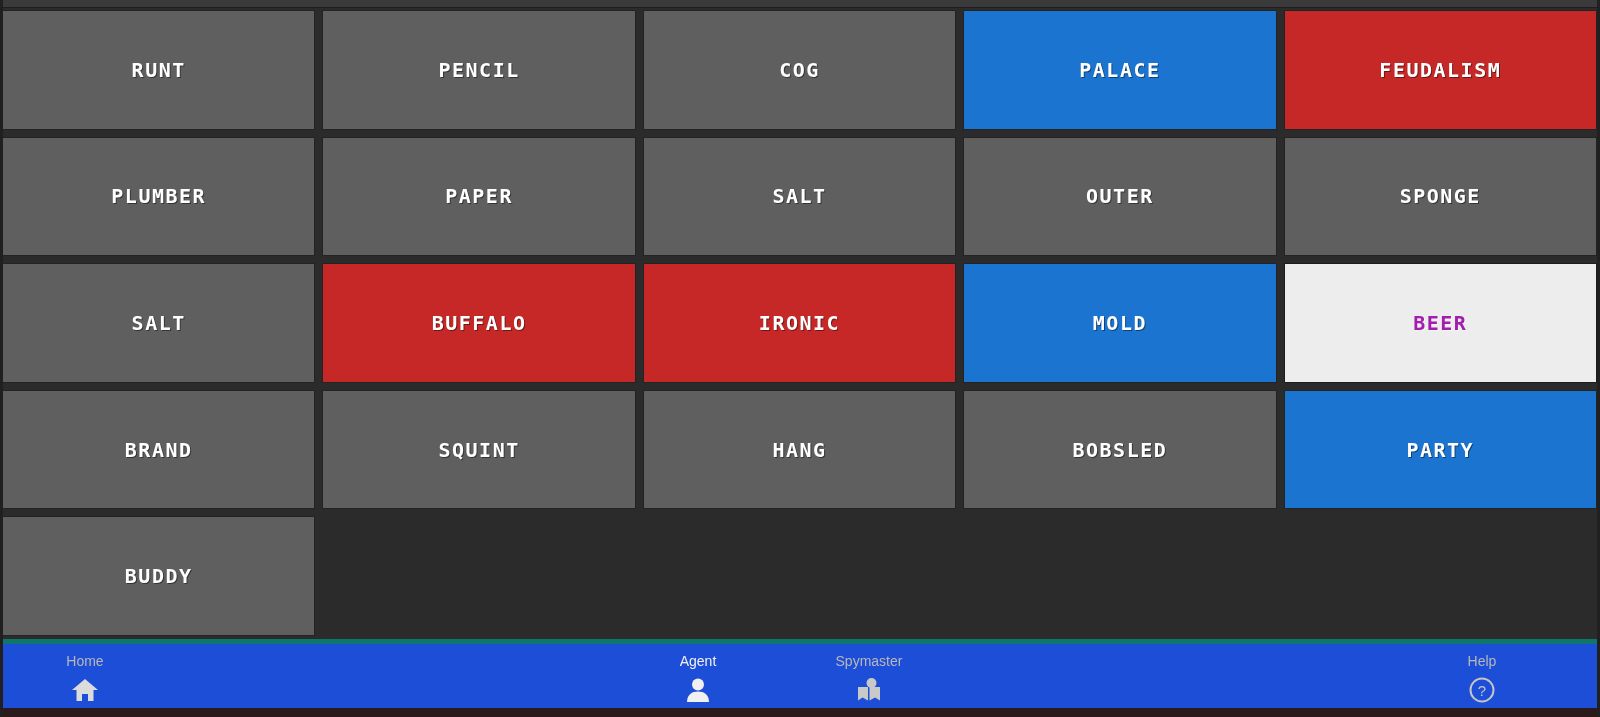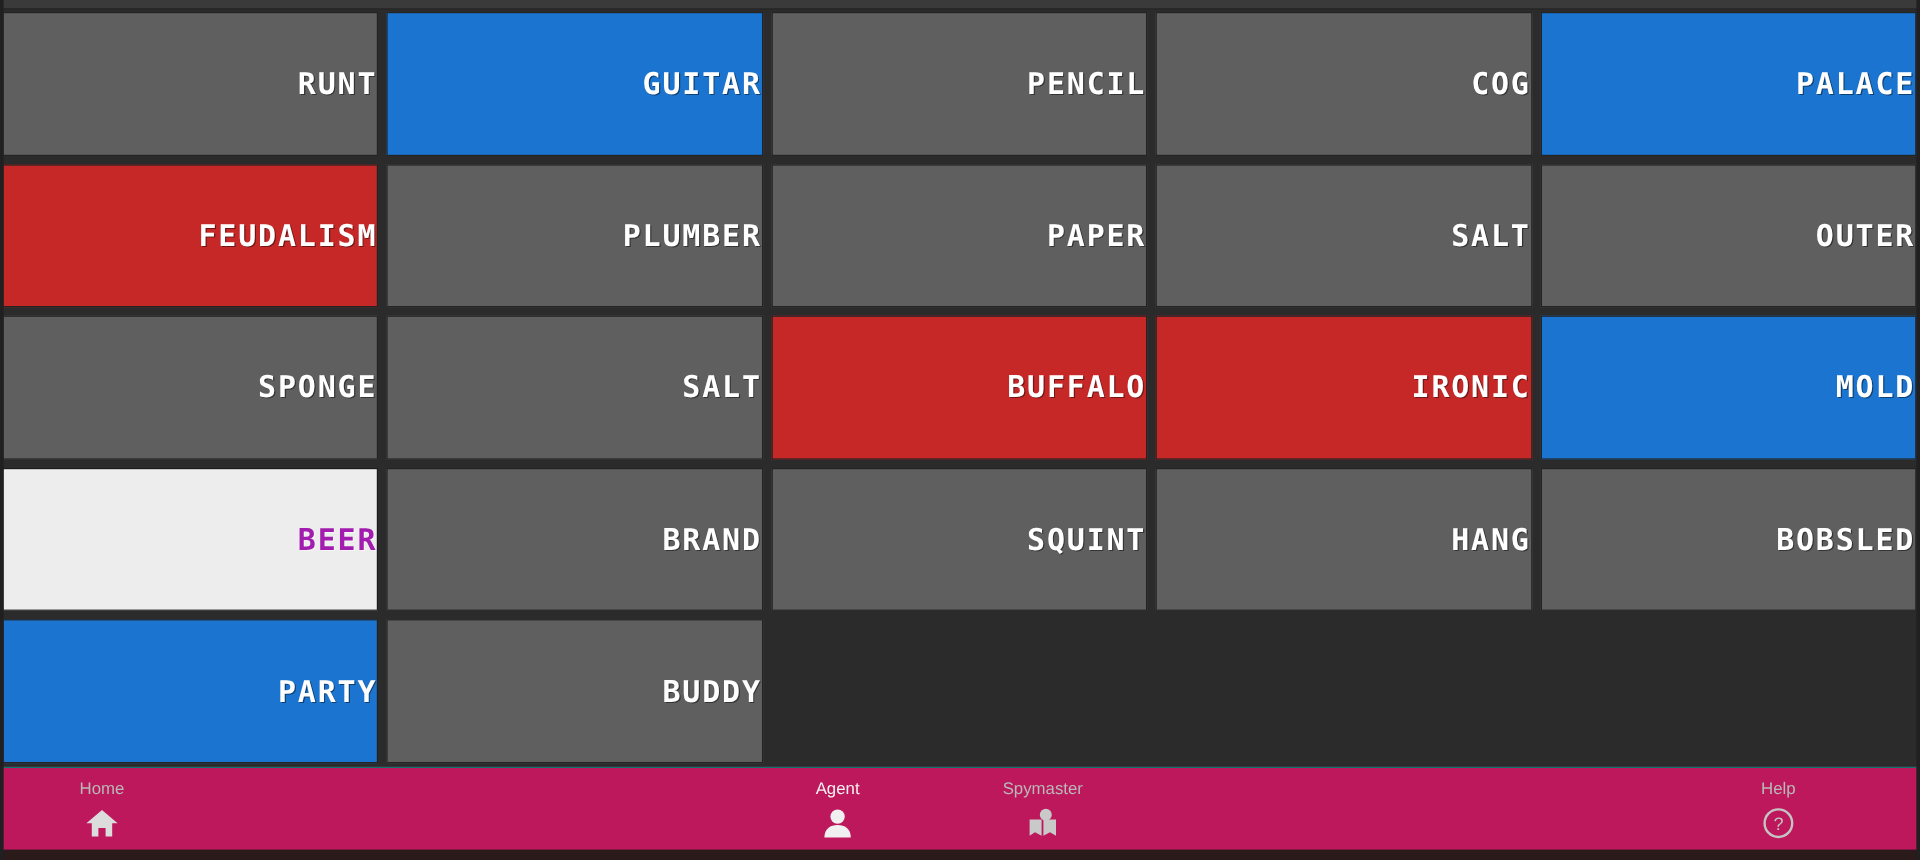--- a/index.html
+++ b/index.html
@@ -43,25 +43,25 @@
     display: grid;
     grid-template-columns: repeat(5, 1fr);
     grid-template-rows: repeat(5, 1fr);
     gap: 7px;
     padding: 2px 3px 3px 2px;
   }
 
   .card {
     display: flex;
     align-items: center;
-    justify-content: flex-end;
+    justify-content: center;
     border: 1px solid #232323;
     font-family: "DejaVu Sans Mono", "Liberation Mono", monospace;
     font-weight: bold;
-    font-size: 25px;
+    font-size: 20px;
     letter-spacing: 1.5px;
     color: #ffffff;
     text-shadow: 1px 1px 0 rgba(0,0,0,0.45);
     user-select: none;
     overflow: hidden;
     white-space: nowrap;
     text-align: center;
     cursor: pointer;
   }
 
@@ -72,22 +72,22 @@
     background: #ededed;
     color: #a21caf;
     text-shadow: 1px 1px 0 rgba(255,255,255,0.5);
     border-color: #1c1c1c;
   }
 
   
   .toolbar {
     flex: 0 0 78px;
     height: 78px;
-    background: #be185d;
-    border-top: 1px solid #0f766e;
+    background: #1d4ed8;
+    border-top: 5px solid #0f766e;
     position: relative;
   }
 
   .tb-item {
     position: absolute;
     top: 8px;
     display: flex;
     flex-direction: column;
     align-items: center;
     justify-content: flex-start;
@@ -146,23 +146,20 @@
 
 <div id="app">
 
   <div class="top-edge"></div>
 
   <div class="board-wrap">
     <div class="board" id="board">
         <div class="card neutral">
           <span>RUNT</span>
         </div>
-        <div class="card blue">
-          <span>GUITAR</span>
-        </div>
         <div class="card neutral">
           <span>PENCIL</span>
         </div>
         <div class="card neutral">
           <span>COG</span>
         </div>
         <div class="card blue">
           <span>PALACE</span>
         </div>
         <div class="card red">

